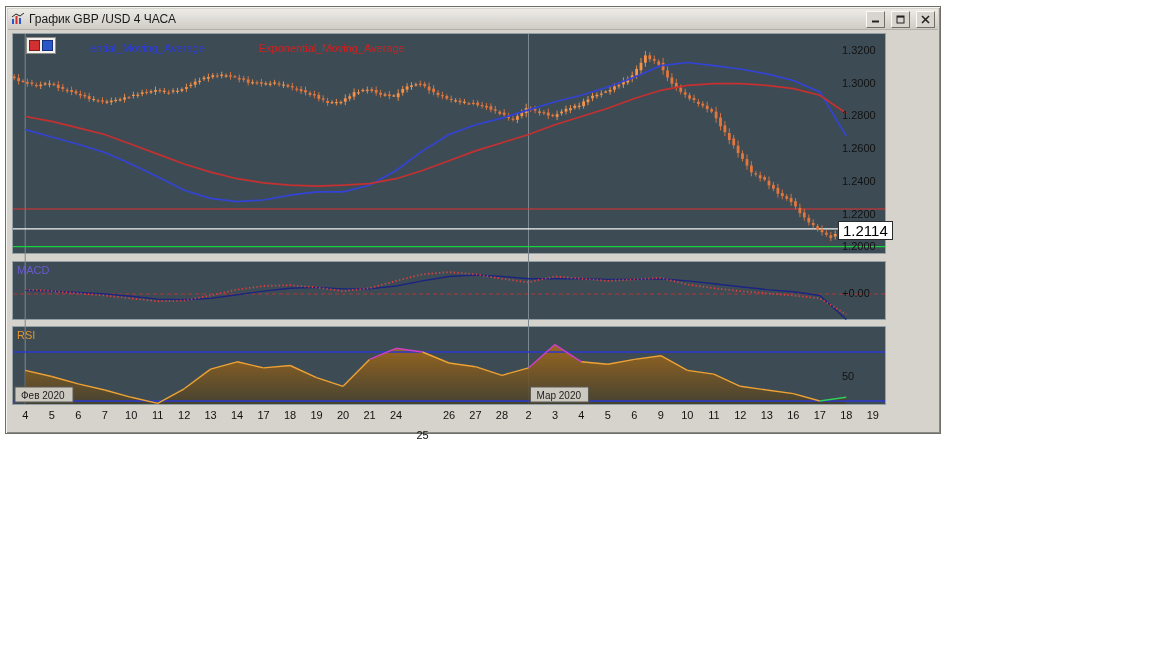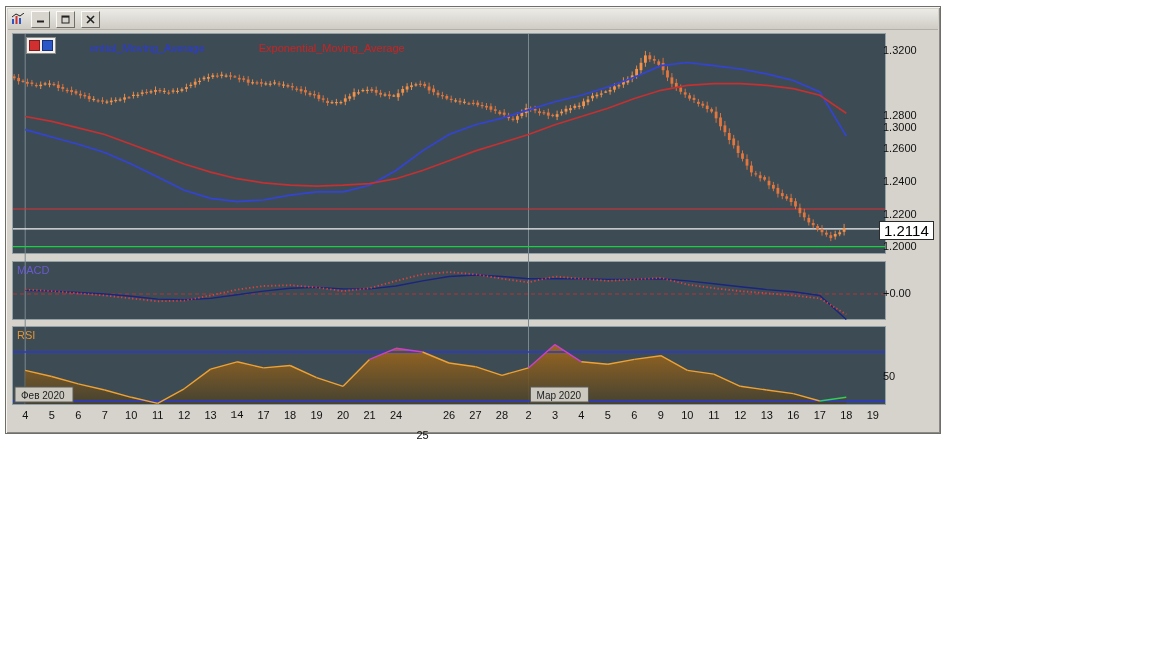--- a/index.html
+++ b/index.html
@@ -20,41 +20,42 @@
   .legend{left:14px;top:4px;display:flex;align-items:flex-end;gap:36px;}
   .chip{display:inline-flex;gap:2px;background:#f2f1ee;border:1px solid #8e8d87;padding:2px;
     margin-right:-2px;position:relative;z-index:2;}
   .sq{width:9px;height:9px;display:inline-block;}
   .sqr{background:#d23030;border:1px solid #7d1d1d;}
   .sqb{background:#2a56c8;border:1px solid #16307d;}
   .lblue{color:#2a3ad8;white-space:nowrap;}
   .lred{color:#cc2222;margin-left:18px;white-space:nowrap;}
   .macdlab{left:5px;top:231px;color:#6a5ad0;}
   .rsilab{left:5px;top:296px;color:#e09433;}
-  .yaxis{position:absolute;left:872px;top:26px;width:72px;height:372px;font-size:11px;color:#111;}
+  .yaxis{position:absolute;left:831px;top:26px;width:72px;height:372px;font-size:11px;color:#111;}
   .yaxis .tick{position:absolute;left:5px;white-space:nowrap;}
   .yaxis .cur{position:absolute;left:1px;background:#ffffff;border:1px solid #2b2b2b;
     padding:0 4px;font-size:15px;color:#000;}
   .xaxis{position:absolute;left:6px;top:401px;width:926px;height:16px;font-size:11px;color:#111;}
   .xaxis .tick{position:absolute;top:1px;width:20px;text-align:center;}
 </style>
 </head>
 <body>
 
 <div>
   <div class="window">
     <div class="titlebar">
       <span style="display:flex;">
         <svg width="14" height="12" viewBox="0 0 14 12">
           <rect x="1" y="6" width="2" height="5" fill="#2a56c8"></rect>
           <rect x="4.5" y="3" width="2" height="8" fill="#d23030"></rect>
           <rect x="8" y="5" width="2" height="6" fill="#2a56c8"></rect>
           <polyline points="1,4 5,1 9,3 13,0" fill="none" stroke="#222" stroke-width="1"></polyline>
         </svg>
       </span>
+      <span class="title">График GBP /USD  4 ЧАСА</span>
       <span class="winbtn" title="Свернуть">
         <svg width="9" height="8" viewBox="0 0 9 8">
             <line x1="1" y1="6.5" x2="8" y2="6.5" stroke="#222" stroke-width="2"></line>
           </svg>
       </span>
       <span class="winbtn" title="Развернуть">
         <svg width="9" height="9" viewBox="0 0 9 9">
             <rect x="1" y="1" width="7" height="7" fill="none" stroke="#222" stroke-width="1"></rect>
             <line x1="1" y1="1.8" x2="8" y2="1.8" stroke="#222" stroke-width="1.6"></line>
           </svg>
@@ -520,40 +521,40 @@
         </span>
         <span class="lblue">ential_Moving_Average</span>
         <span class="lred">Exponential_Moving_Average</span>
       </div>
       <div class="overlay macdlab">MACD</div>
       <div class="overlay rsilab">RSI</div>
     </div>
 
     <div class="yaxis" id="y-axis">
         <div class="tick" style="top: 11.0074px;">1.3200</div>
-        <div class="tick" style="top: 43.7481px; margin-top: 44px;">1.3000</div>
+        <div class="tick" style="top: 43.7481px;">1.3000</div>
         <div class="tick" style="top: 76.4889px;">1.2800</div>
         <div class="tick" style="top: 109.23px;">1.2600</div>
         <div class="tick" style="top: 141.97px;">1.2400</div>
         <div class="tick" style="top: 174.711px;">1.2200</div>
         <div class="tick" style="top: 207.452px;">1.2000</div>
         <div class="cur" style="top: 187.79px;">1.2114</div>
         <div class="tick" style="top: 254px;">+0.00</div>
         <div class="tick" style="top: 336.5px;">50</div>
       </div>
     <div class="xaxis" id="x-axis">
         <div class="tick" style="top: 1px; left: 3.24242px;">4</div>
         <div class="tick" style="top: 1px; left: 29.7273px;">5</div>
         <div class="tick" style="top: 1px; left: 56.2121px;">6</div>
         <div class="tick" style="top: 1px; left: 82.697px;">7</div>
         <div class="tick" style="top: 1px; left: 109.182px;">10</div>
         <div class="tick" style="top: 1px; left: 135.667px;">11</div>
         <div class="tick" style="top: 1px; left: 162.152px;">12</div>
         <div class="tick" style="top: 1px; left: 188.636px;">13</div>
-        <div class="tick" style="top: 1px; left: 215.121px; font-family: Liberation Mono, monospace;">14</div>
+        <div class="tick" style="top: 1px; left: 215.121px;">14</div>
         <div class="tick" style="top: 1px; left: 241.606px;">17</div>
         <div class="tick" style="top: 1px; left: 268.091px;">18</div>
         <div class="tick" style="top: 1px; left: 294.576px;">19</div>
         <div class="tick" style="top: 1px; left: 321.061px;">20</div>
         <div class="tick" style="top: 1px; left: 347.545px;">21</div>
         <div class="tick" style="top: 1px; left: 374.03px;">24</div>
         <div class="tick" style="top: 1px; left: 400.515px; margin-top: 20px;">25</div>
         <div class="tick" style="top: 1px; left: 427px;">26</div>
         <div class="tick" style="top: 1px; left: 453.485px;">27</div>
         <div class="tick" style="top: 1px; left: 479.97px;">28</div>

